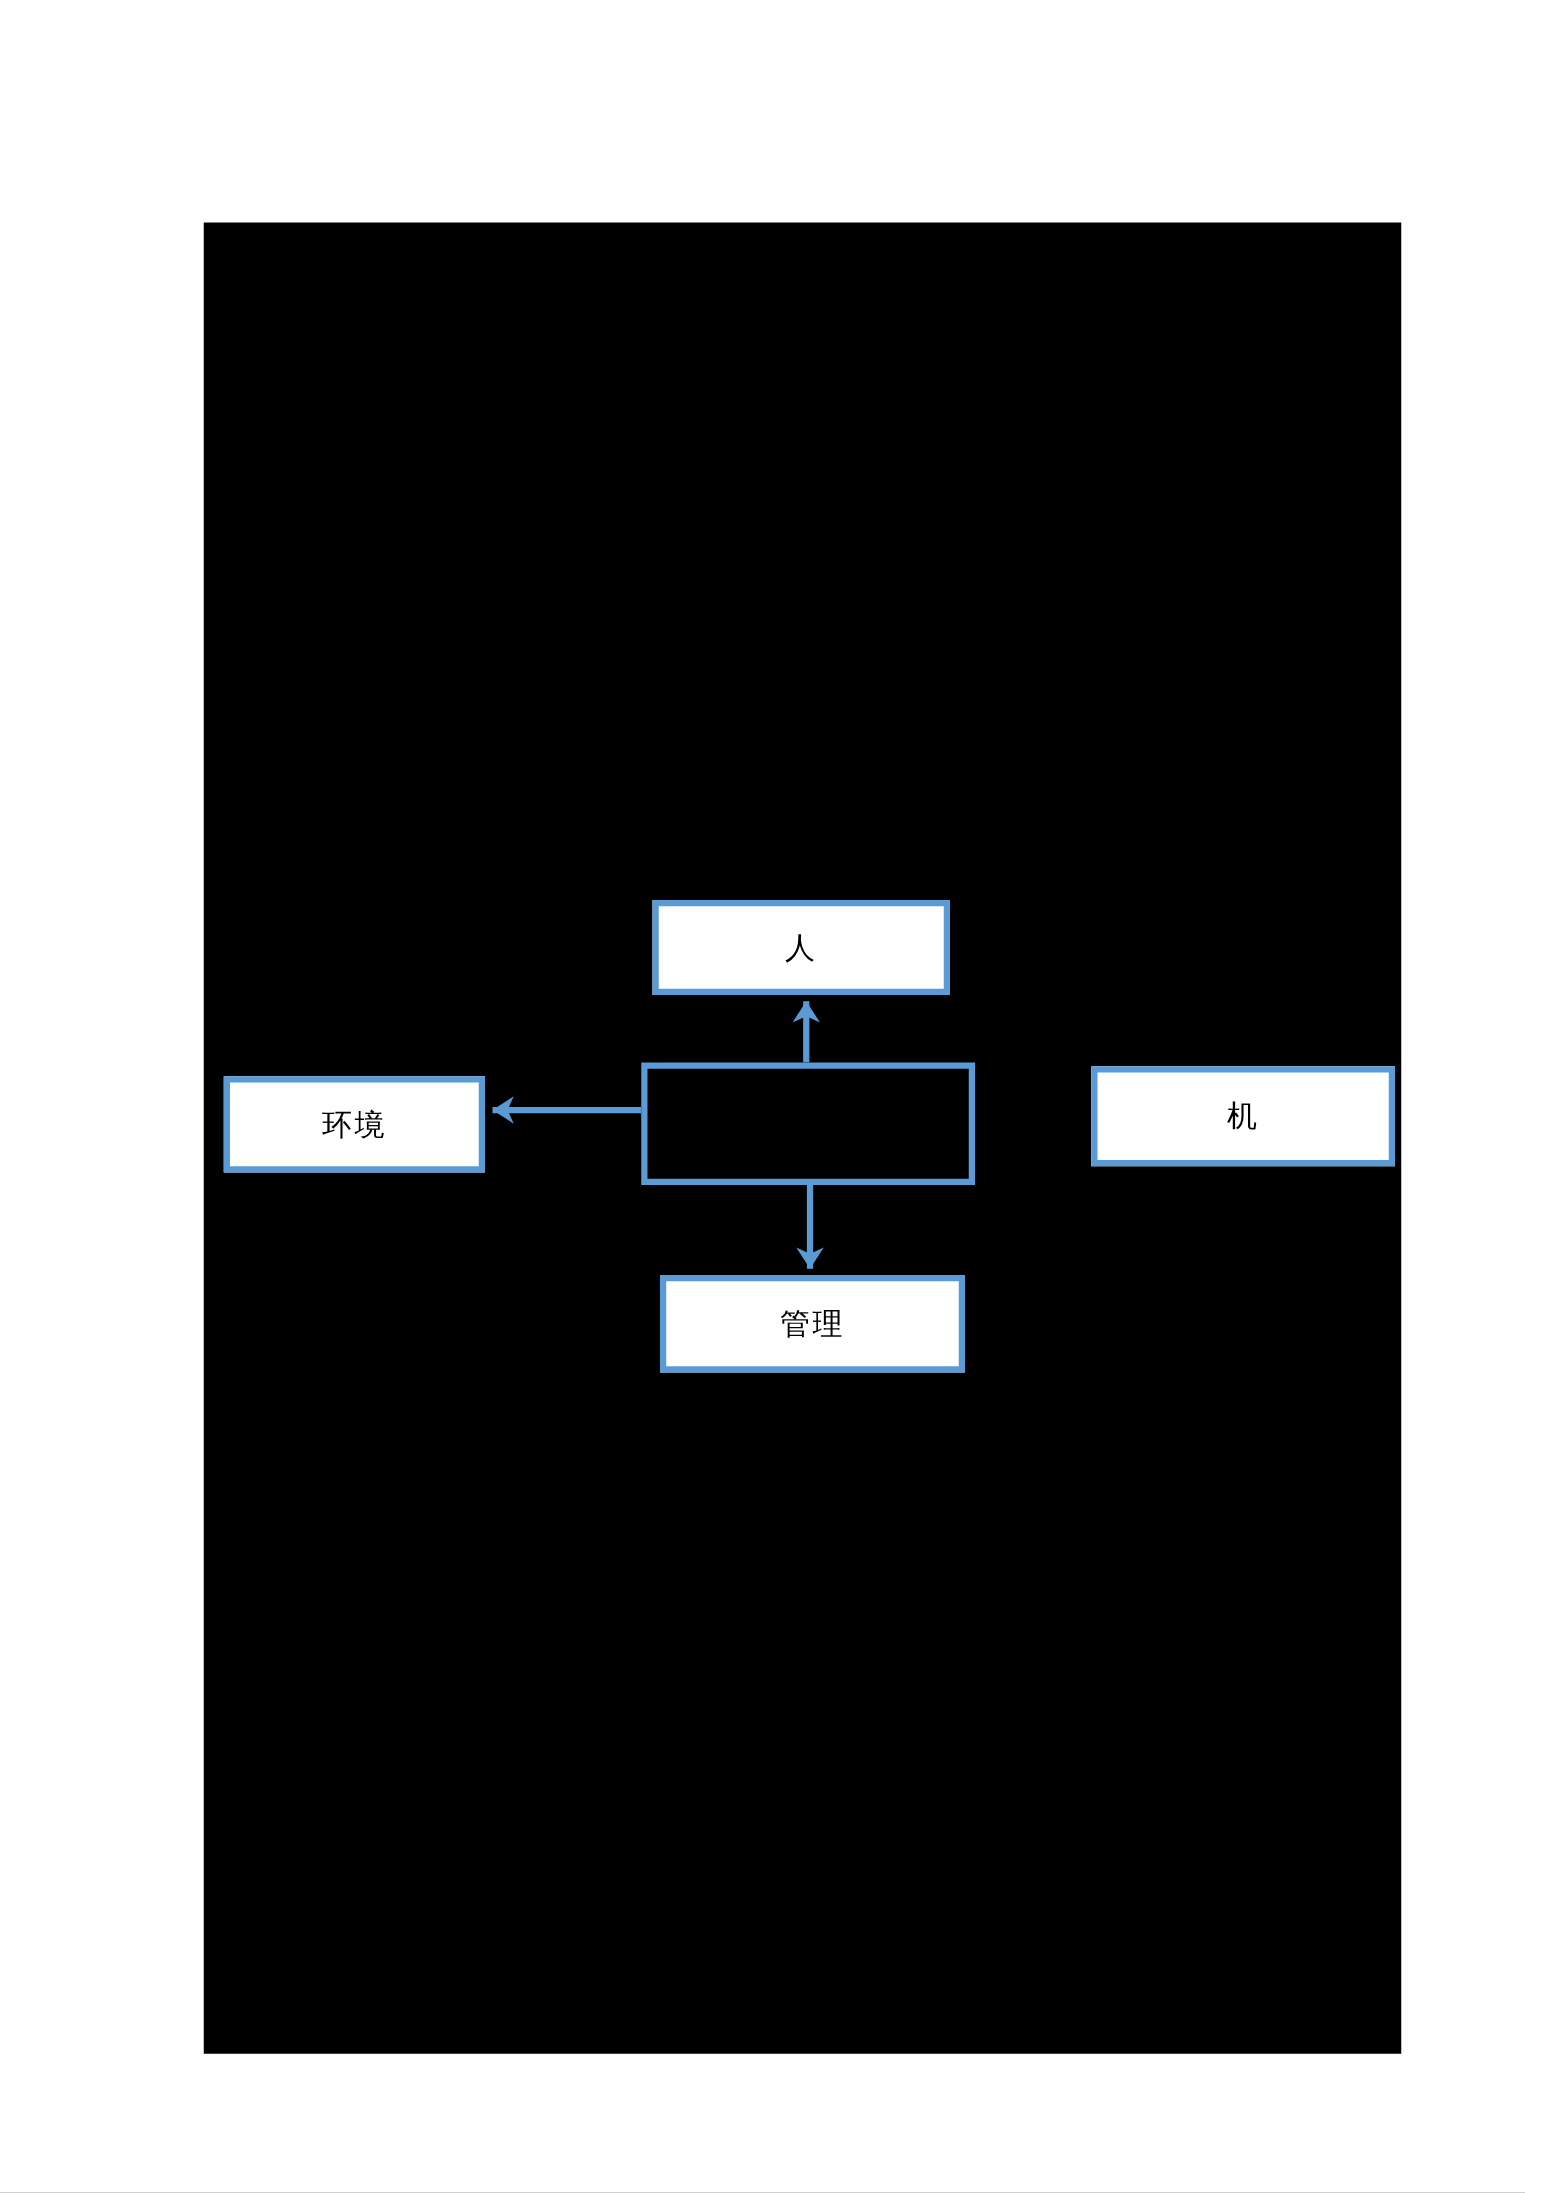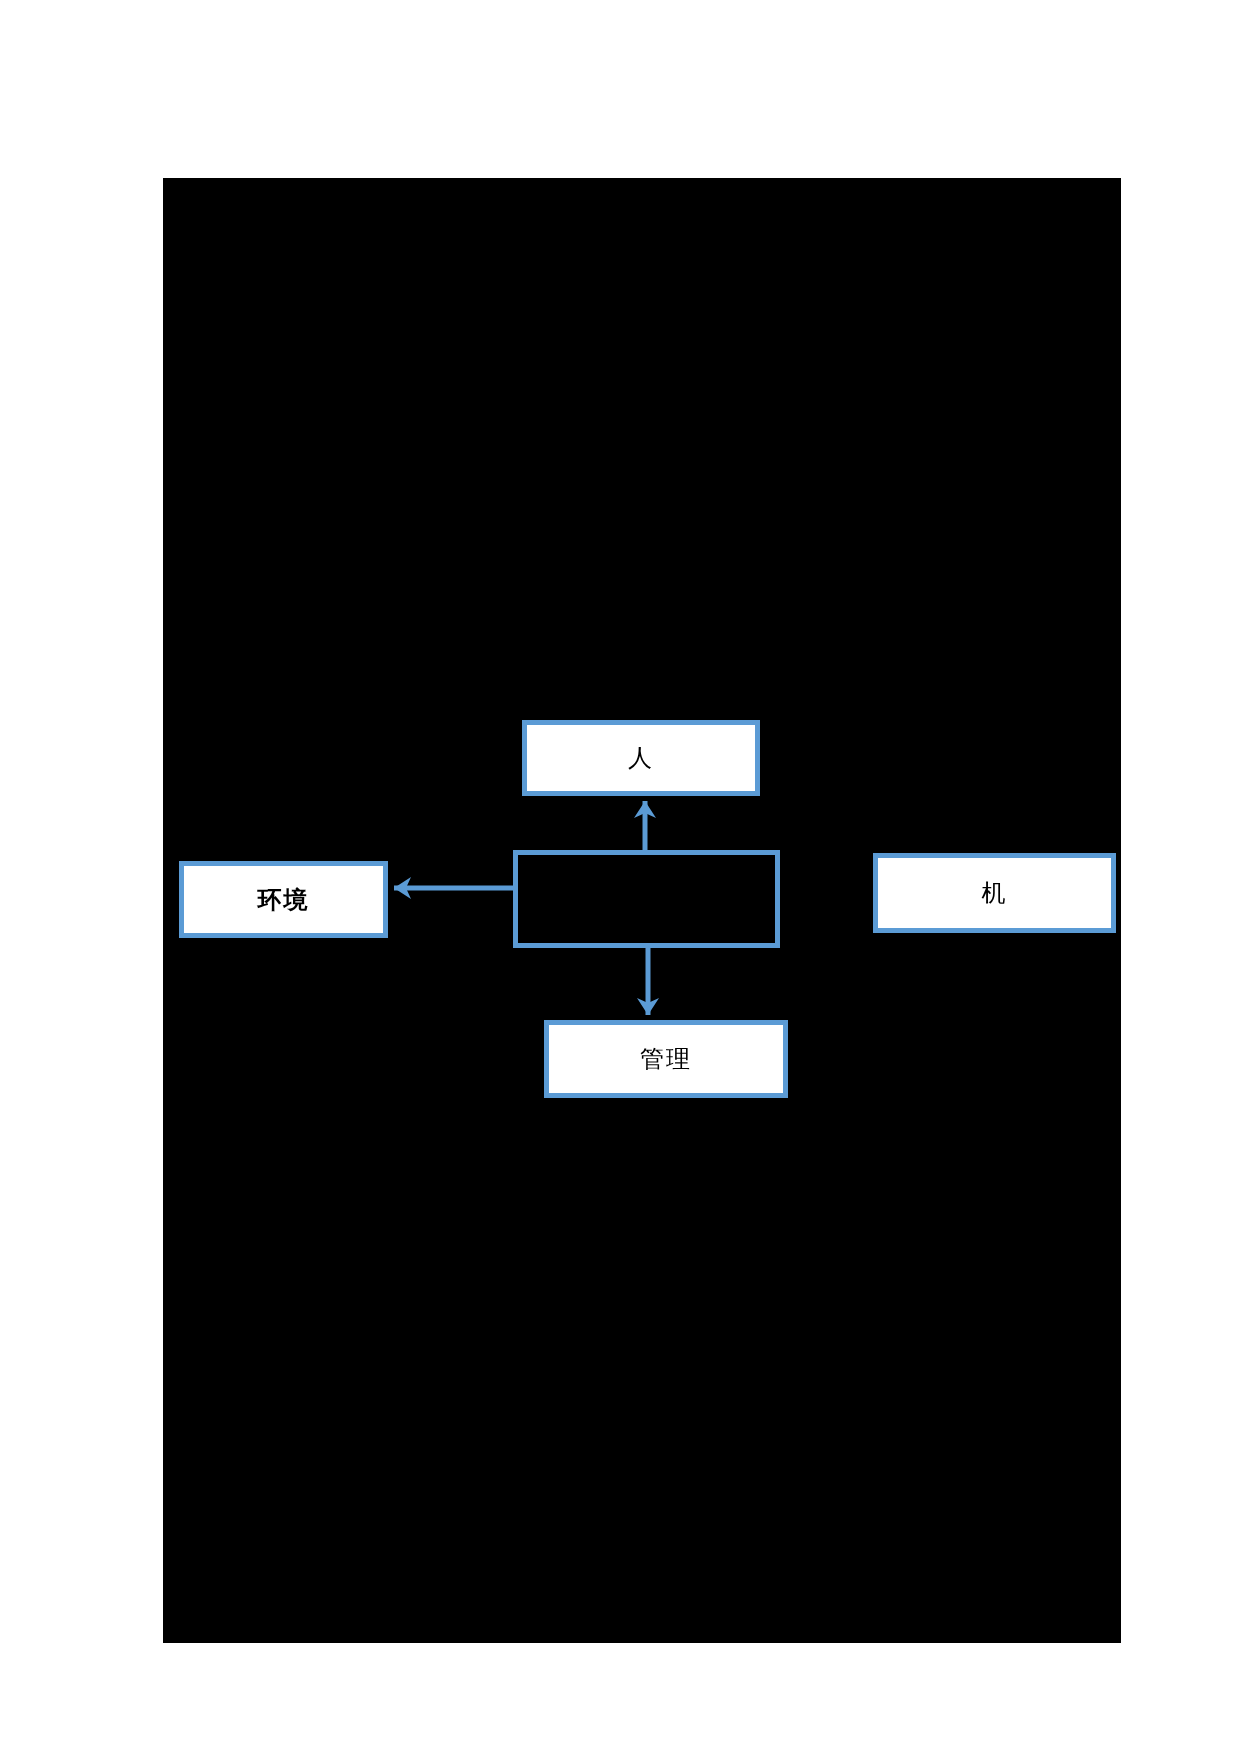--- a/index.html
+++ b/index.html
@@ -31,23 +31,23 @@
   .node--black { background: #000000; }
   .node-label {
     color: #000000;
     font-size: 24px;
     line-height: 1;
     letter-spacing: 2px;
     white-space: nowrap;
   }
   .node--person     { left: 359px; top: 542px; width: 238px; height: 76px; }
   .node--center     { left: 350px; top: 672px; width: 267px; height: 98px; }
-  .node--environment{ left: 16px;  top: 683px; width: 209px; height: 77px; font-weight: bold; }
+  .node--environment{ left: 16px;  top: 683px; width: 209px; height: 77px; }
   .node--machine    { left: 710px; top: 675px; width: 243px; height: 80px; }
-  .node--management { left: 381px; top: 842px; width: 244px; height: 78px; }
+  .node--management { left: 365px; top: 842px; width: 244px; height: 78px; }
   .connectors {
     position: absolute;
     left: 0; top: 0;
     width: 958px;
     height: 1465px;
     pointer-events: none;
   }
 </style>
 </head>
 <body>

